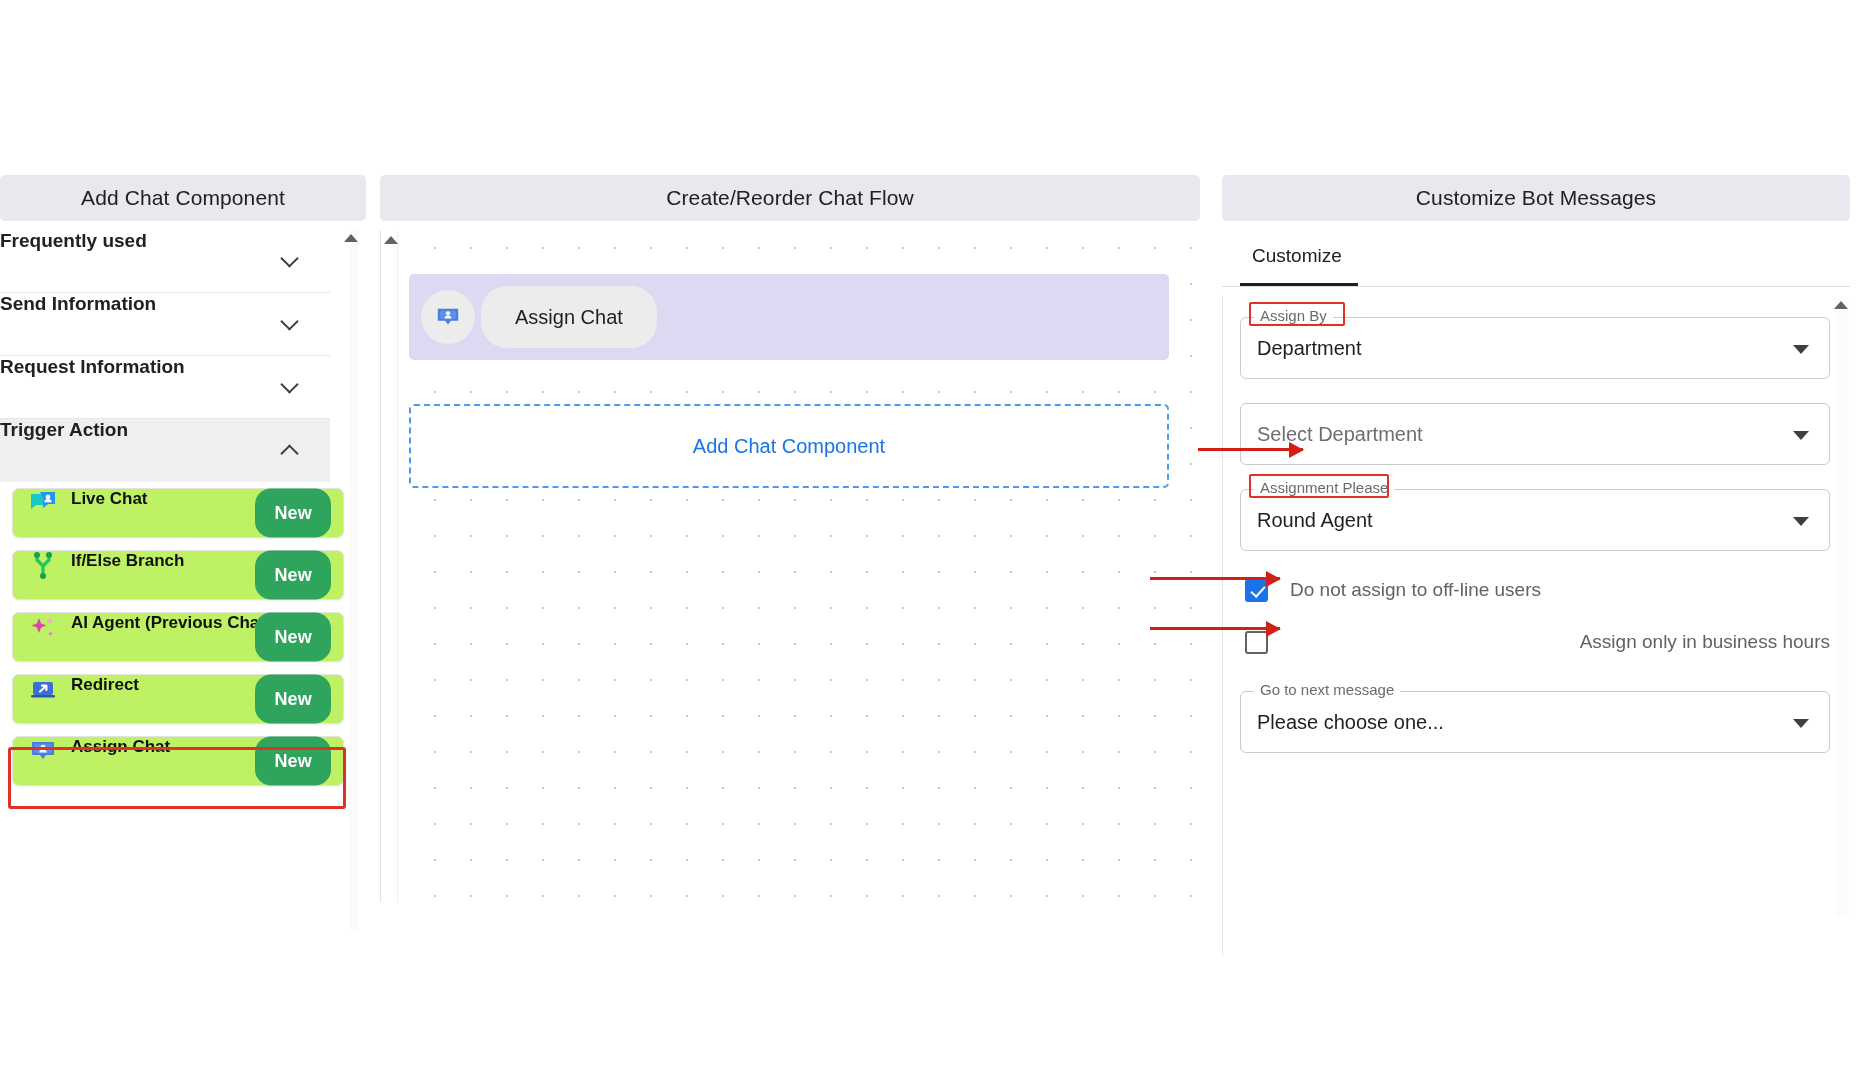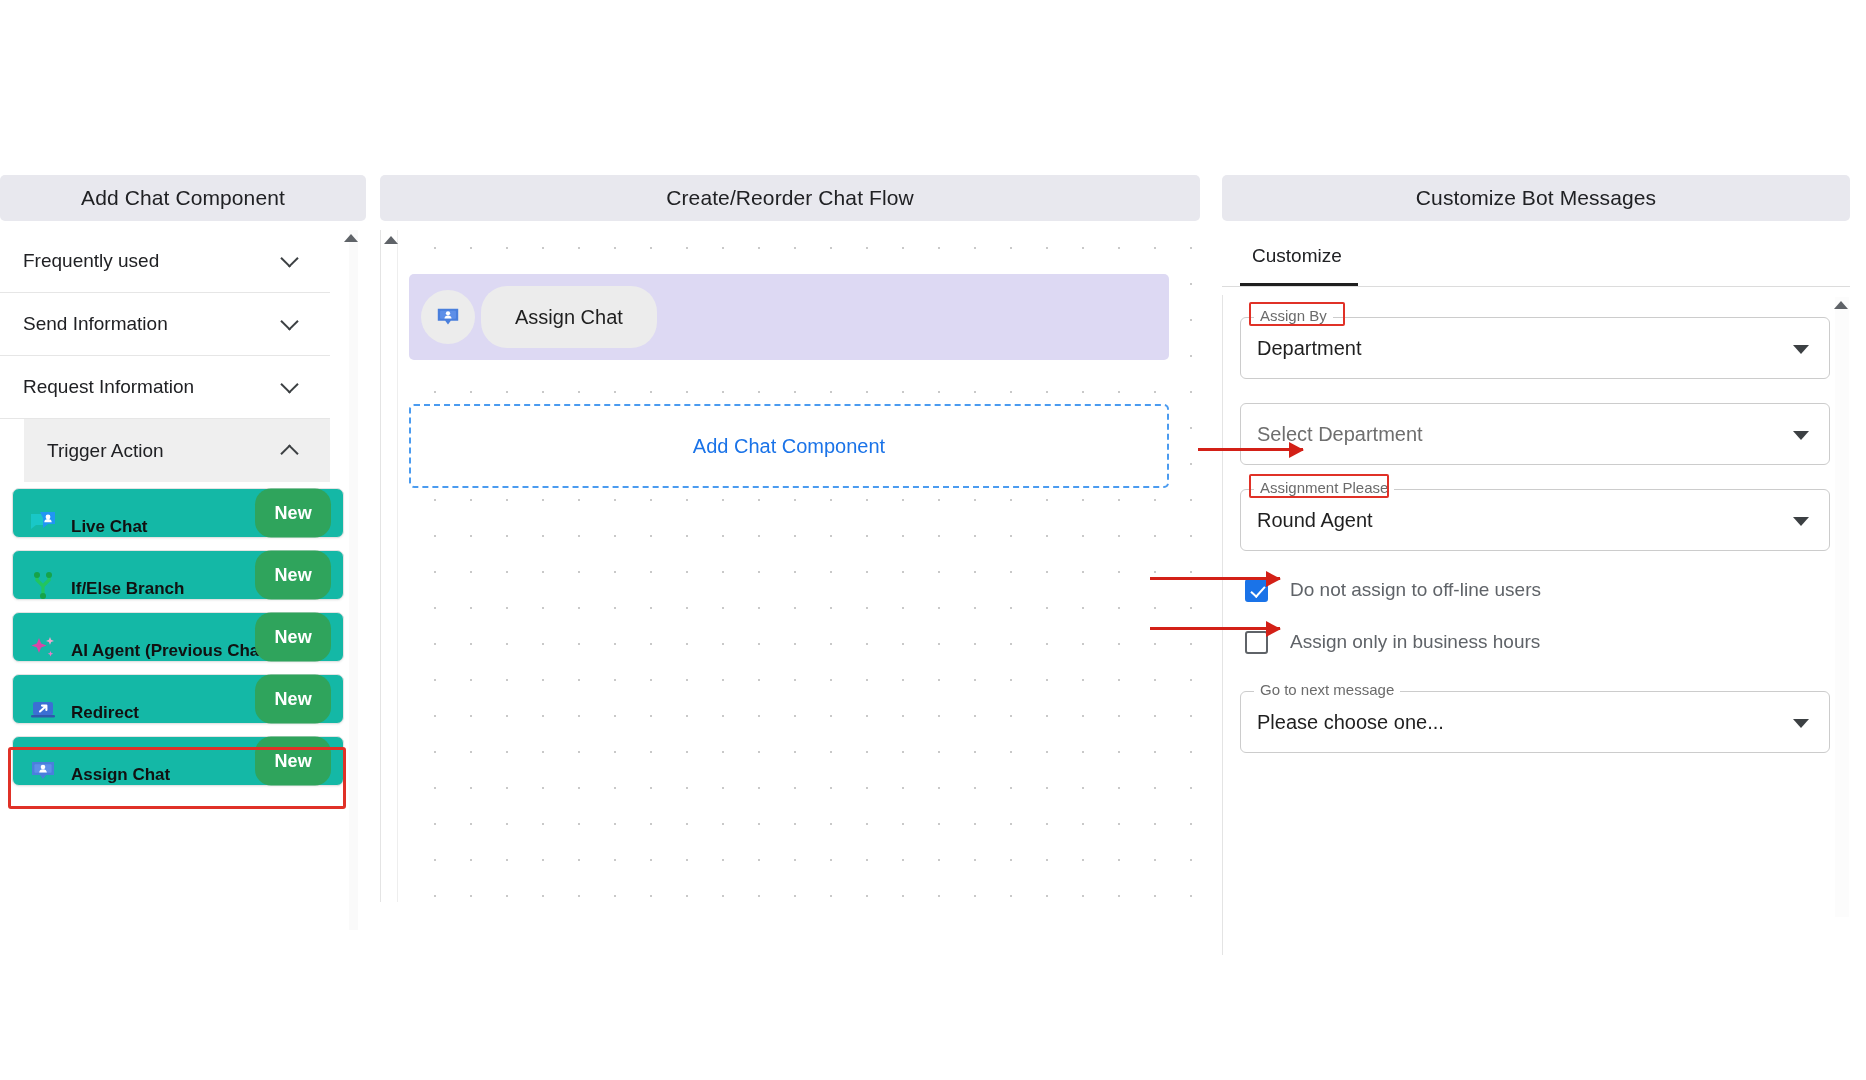--- a/index.html
+++ b/index.html
@@ -41,46 +41,47 @@
   .scroll-caret {
     position: absolute; width: 0; height: 0;
     border-left: 7px solid transparent;
     border-right: 7px solid transparent;
     border-bottom: 8px solid #5f6368;
   }
 
   .accordion-row {
     position: relative;
     height: 63px;
-    display: flex; align-items: center;
-    padding: 0 30px 0 23px;
+    display: flex; align-items: flex-start;
+    padding: 0 30px 0 0;
     border-bottom: 1px solid #e6e6e6;
     cursor: pointer;
     background: #fff;
-  }
-  .accordion-row.open { background: #efefef; border-bottom: none; margin-left: 24px; }
+    font-weight: bold;
+  }
+  .accordion-row.open { background: #efefef; border-bottom: none; }
   .accordion-label { font-size: 19px; color: #202124; }
   .chev {
     position: absolute; right: 34px; top: 50%;
     width: 13px; height: 13px;
     border-right: 2.3px solid #3c4043;
     border-bottom: 2.3px solid #3c4043;
     transform: translateY(-70%) rotate(45deg);
   }
   .chev.up { transform: translateY(-30%) rotate(-135deg); }
 
   .comp-list { padding: 6px 22px 0 10px; background:#fff; }
   .comp-item {
     position: relative;
     height: 50px;
     margin: 0 0 12px 2px;
-    background: #14b8a6;
+    background: #bef264;
     border: 1px solid #e3e3e3;
     border-radius: 7px;
-    display: flex; align-items: flex-end;
+    display: flex; align-items: flex-start;
     padding-left: 16px;
     box-shadow: 0 1px 2px rgba(0,0,0,.06);
     cursor: pointer;
     overflow: visible;
   }
   .comp-icon { width: 28px; height: 28px; flex: 0 0 28px; margin-right: 14px; }
   .comp-name {
     font-size: 17px; font-weight: 700; color: #111;
     white-space: nowrap; overflow: hidden;
   }
@@ -419,21 +420,21 @@
           <span class="field-value">Round Agent</span>
           <span class="field-caret"></span>
           <span class="legend-hl" style="left:8px; top:-16px; width:140px; height:24px;"></span>
         </div>
 
         <div class="check-row" style="margin-top:6px;">
           <span class="cbox checked"></span>
           <span class="check-label">Do not assign to off-line users</span>
         </div>
 
-        <div class="check-row" style="margin-bottom:34px;">
+        <div class="check-row" style="margin-bottom:34px;justify-content:space-between;">
           <span class="cbox"></span>
           <span class="check-label">Assign only in business hours</span>
         </div>
 
         <div class="field">
           <span class="field-legend">Go to next message</span>
           <span class="field-value">Please choose one...</span>
           <span class="field-caret"></span>
         </div>
 

